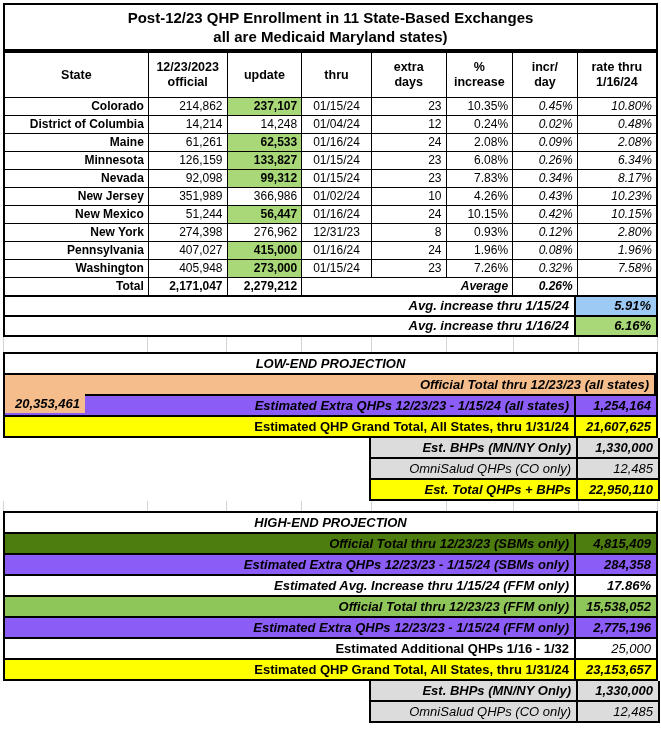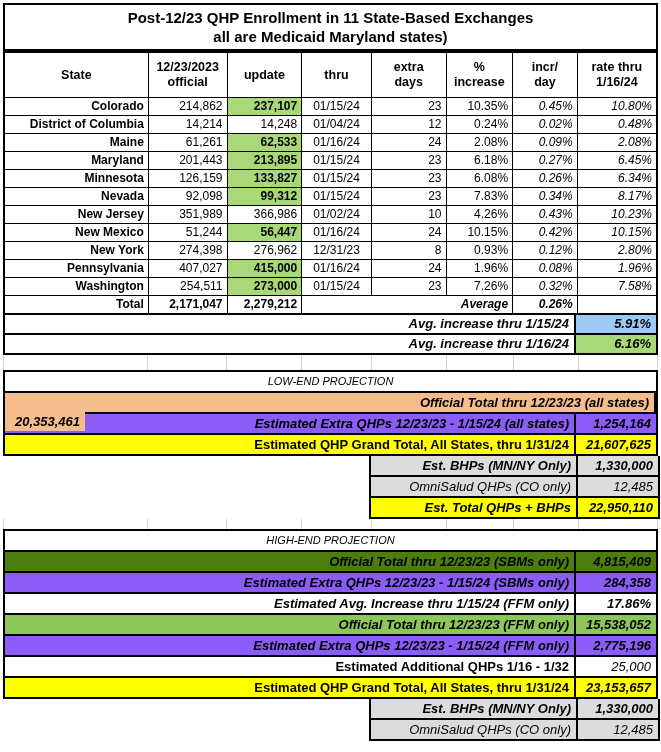--- a/index.html
+++ b/index.html
@@ -30,21 +30,21 @@
 
   
   .gap{display:flex;border-left:1px solid #d4d4d4;}
   .gap div{border-right:1px solid #d4d4d4;}
   .gap .g1{width:143px}.gap .g2{width:78px}.gap .g3{width:74px}.gap .g4{width:69px}
   .gap .g5{width:74px}.gap .g6{width:66px}.gap .g7{width:64px}.gap .g8{flex:1}
   .gap.tall{height:15px;} .gap.short{height:10px;}
 
   
   .section{border:2px solid #000;}
-  .section-title{text-align:center;font-weight:normal;font-style:italic;font-size:11px;height:19px;line-height:19px;}
+  .section-title{text-align:center;font-weight:bold;font-style:italic;font-size:13px;height:19px;line-height:19px;}
   .sum-row{display:flex;height:19px;border-top:2px solid #000;}
   .sum-row .sum-label{flex:1;text-align:right;font-weight:bold;font-style:italic;font-size:13px;line-height:19px;padding-right:5px;border-right:2px solid #000;}
   .sum-row .sum-value{width:75px;text-align:right;font-weight:bold;font-style:italic;font-size:13px;line-height:19px;padding-right:5px;}
   .sum-row .no-ital{font-style:normal;}
   .sum-row .no-bold{font-weight:normal;}
   .sum-row.bg-peach{background:#F5BD8C;flex-direction:column;}
   .sum-row.bg-orange{background:#8b5cf6;}
   .sum-row.bg-yellow{background:#FFFF00;}
   .sum-row.bg-gray{background:#DCDCDC;}
   .sum-row.bg-blue{background:#4d7c0f;}
@@ -123,30 +123,20 @@
     <td class="state">Maine</td>
     <td class="ta-r">61,261</td>
     <td class="ta-r green">62,533</td>
     <td class="ta-c">01/16/24</td>
     <td class="ta-r">24</td>
     <td class="ta-r">2.08%</td>
     <td class="ta-r ital">0.09%</td>
     <td class="ta-r ital">2.08%</td>
   </tr>
 
-  <tr>
-    <td class="state">Maryland</td>
-    <td class="ta-r">201,443</td>
-    <td class="ta-r green">213,895</td>
-    <td class="ta-c">01/15/24</td>
-    <td class="ta-r">23</td>
-    <td class="ta-r">6.18%</td>
-    <td class="ta-r ital">0.27%</td>
-    <td class="ta-r ital">6.45%</td>
-  </tr>
 
   <tr>
     <td class="state">Minnesota</td>
     <td class="ta-r">126,159</td>
     <td class="ta-r green">133,827</td>
     <td class="ta-c">01/15/24</td>
     <td class="ta-r">23</td>
     <td class="ta-r">6.08%</td>
     <td class="ta-r ital">0.26%</td>
     <td class="ta-r ital">6.34%</td>
@@ -202,21 +192,21 @@
     <td class="ta-r green">415,000</td>
     <td class="ta-c">01/16/24</td>
     <td class="ta-r">24</td>
     <td class="ta-r">1.96%</td>
     <td class="ta-r ital">0.08%</td>
     <td class="ta-r ital">1.96%</td>
   </tr>
 
   <tr>
     <td class="state">Washington</td>
-    <td class="ta-r">254,511</td>
+    <td class="ta-r">405,948</td>
     <td class="ta-r green">273,000</td>
     <td class="ta-c">01/15/24</td>
     <td class="ta-r">23</td>
     <td class="ta-r">7.26%</td>
     <td class="ta-r ital">0.32%</td>
     <td class="ta-r ital">7.58%</td>
   </tr>
 </tbody>
     <tfoot>
       <tr class="total-row">

